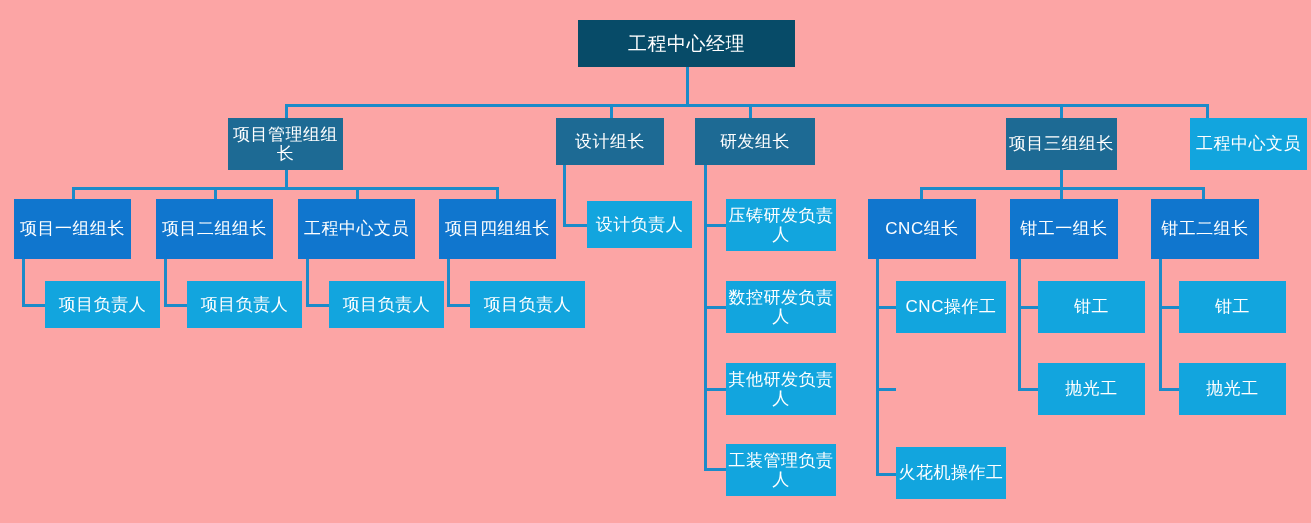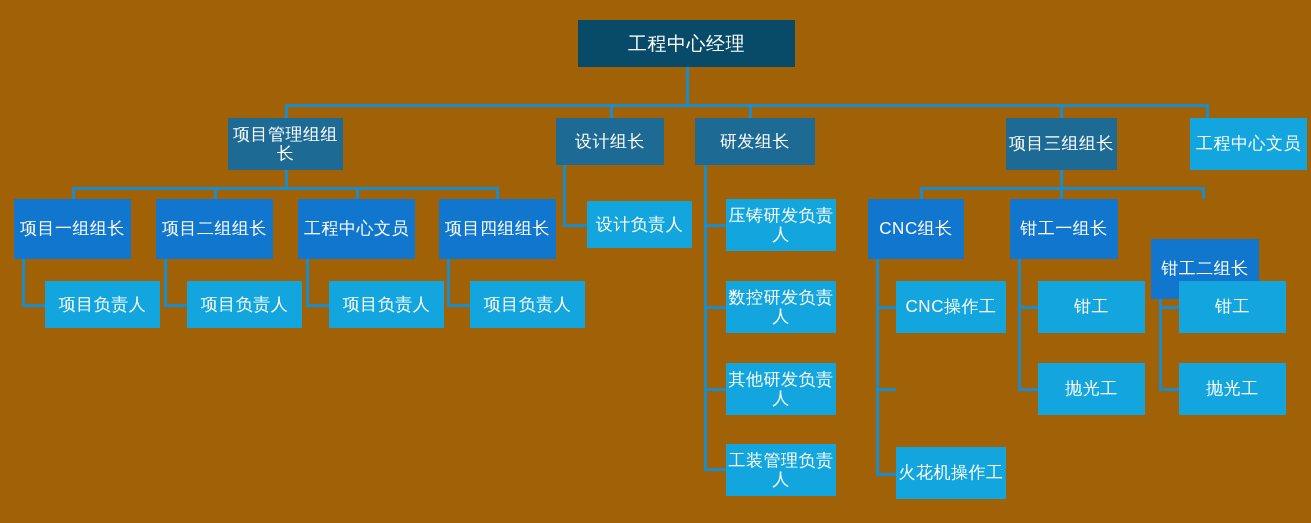--- a/index.html
+++ b/index.html
@@ -4,21 +4,21 @@
 <style>
   html, body {
     margin: 0;
     padding: 0;
     background: #ffffff;
   }
   #chart-root {
     position: relative;
     width: 1311px;
     height: 523px;
-    background: #a16207;
+    background: #fca5a5;
     font-family: "Liberation Serif", "DejaVu Serif", serif;
     overflow: hidden;
   }
   .node {
     position: absolute;
     box-sizing: border-box;
     display: flex;
     align-items: center;
     justify-content: center;
     text-align: center;
@@ -117,25 +117,25 @@
   <div class="node lvl-2b" style="left:1145px; top:118px; width:117px; height:52px;">工程中心文员</div>
 
   <div class="node lvl-3" style="left:14px; top:199px; width:117px; height:60px;">项目一组组长</div>
 
   <div class="node lvl-3" style="left:156px; top:199px; width:117px; height:60px;">项目二组组长</div>
 
   <div class="node lvl-3" style="left:298px; top:199px; width:117px; height:60px;">工程中心文员</div>
 
   <div class="node lvl-3" style="left:439px; top:199px; width:117px; height:60px;">项目四组组长</div>
 
-  <div class="node lvl-3 sans" style="left:868px; top:199px; width:96px; height:60px;">CNC组长</div>
+  <div class="node lvl-3 sans" style="left:868px; top:199px; width:108px; height:60px;">CNC组长</div>
 
   <div class="node lvl-3" style="left:1010px; top:199px; width:108px; height:60px;">钳工一组长</div>
 
-  <div class="node lvl-3" style="left:1151px; top:199px; width:108px; height:60px;margin-top:40px;">钳工二组长</div>
+  <div class="node lvl-3" style="left:1151px; top:199px; width:108px; height:60px;">钳工二组长</div>
 
   <div class="node lvl-4" style="left:45px; top:281px; width:115px; height:47px;">项目负责人</div>
 
   <div class="node lvl-4" style="left:187px; top:281px; width:115px; height:47px;">项目负责人</div>
 
   <div class="node lvl-4" style="left:329px; top:281px; width:115px; height:47px;">项目负责人</div>
 
   <div class="node lvl-4" style="left:470px; top:281px; width:115px; height:47px;">项目负责人</div>
 
   <div class="node lvl-4" style="left:587px; top:201px; width:105px; height:47px;">设计负责人</div>

